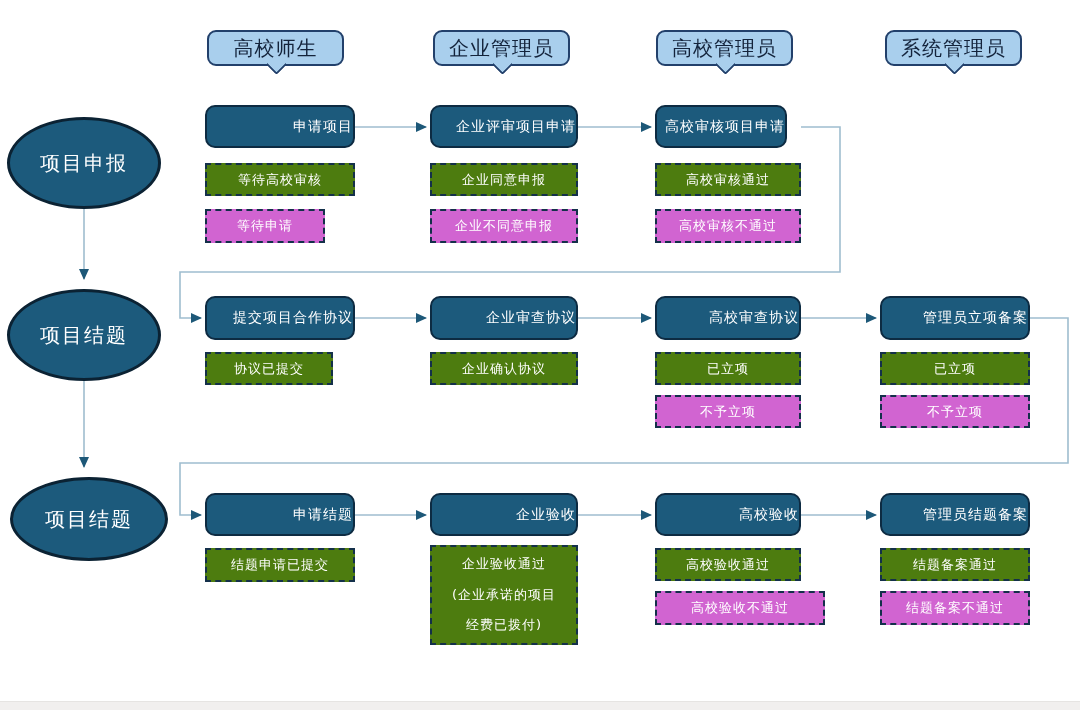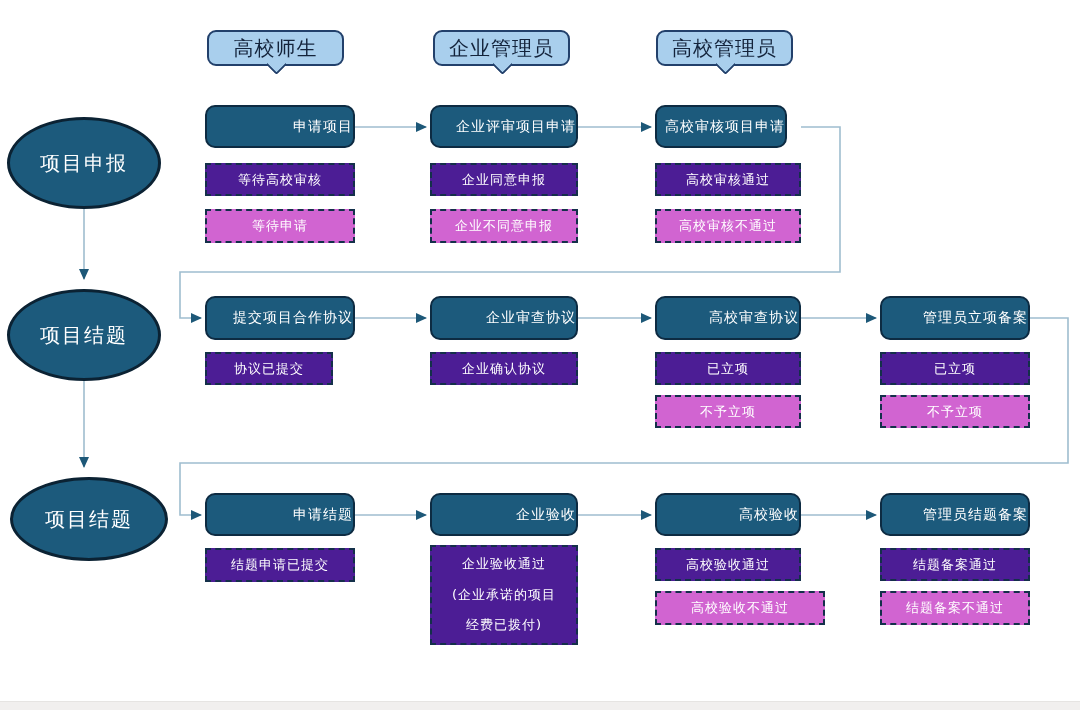--- a/index.html
+++ b/index.html
@@ -21,21 +21,21 @@
         color:#ffffff;font-size:20px;letter-spacing:2px;}
 
   .step{position:absolute;box-sizing:border-box;background:#1c5a7c;
         border:2px solid #0d2b42;border-radius:10px;z-index:2;
         display:flex;align-items:center;justify-content:flex-end;
         color:#ffffff;font-size:14px;letter-spacing:1px;}
 
   .status{position:absolute;box-sizing:border-box;border:2px dashed #14304a;z-index:2;
         display:flex;align-items:center;justify-content:center;text-align:center;
         color:#ffffff;font-size:13px;letter-spacing:1px;white-space:pre-line;line-height:1.5;}
-  .green{background:#4c1d95;}
+  .green{background:#4d7c0f;}
   .magenta{background:#d164d1;}
   .big{line-height:2.35;font-size:13px;}
 
   .bottom-band{position:absolute;left:0;top:701px;width:1080px;height:9px;
         background:#f1efee;border-top:1px solid #e6e4e2;box-sizing:border-box;z-index:0;}
 </style>
 </head>
 <body>
 
 <div id="canvas">
@@ -64,38 +64,41 @@
 
   <div class="role" style="left:207px">
     <span>高校师生</span>
   </div>
   <div class="role" style="left:433px">
     <span>企业管理员</span>
   </div>
   <div class="role" style="left:656px">
     <span>高校管理员</span>
   </div>
+  <div class="role" style="left:885px">
+    <span>系统管理员</span>
+  </div>
 
   <div class="ellipse" style="left:7px;top:117px;width:154px;height:92px">
     <span>项目申报</span>
   </div>
   <div class="ellipse" style="left:7px;top:289px;width:154px;height:92px">
     <span>项目结题</span>
   </div>
   <div class="ellipse" style="left:10px;top:477px;width:158px;height:84px">
     <span>项目结题</span>
   </div>
 
   <div class="step" style="left:205px;top:105px;width:150px;height:43px">
     <span>申请项目</span>
   </div>
   <div class="status green" style="left:205px;top:163px;width:150px;height:33px">
     <span>等待高校审核</span>
   </div>
-  <div class="status magenta" style="left:205px;top:209px;width:150px;height:34px">
+  <div class="status magenta" style="left:205px;top:209px;width:120px;height:34px">
     <span>等待申请</span>
   </div>
 
   <div class="step" style="left:430px;top:105px;width:148px;height:43px">
     <span>企业评审项目申请</span>
   </div>
   <div class="status green" style="left:430px;top:163px;width:148px;height:33px">
     <span>企业同意申报</span>
   </div>
   <div class="status magenta" style="left:430px;top:209px;width:148px;height:34px">

